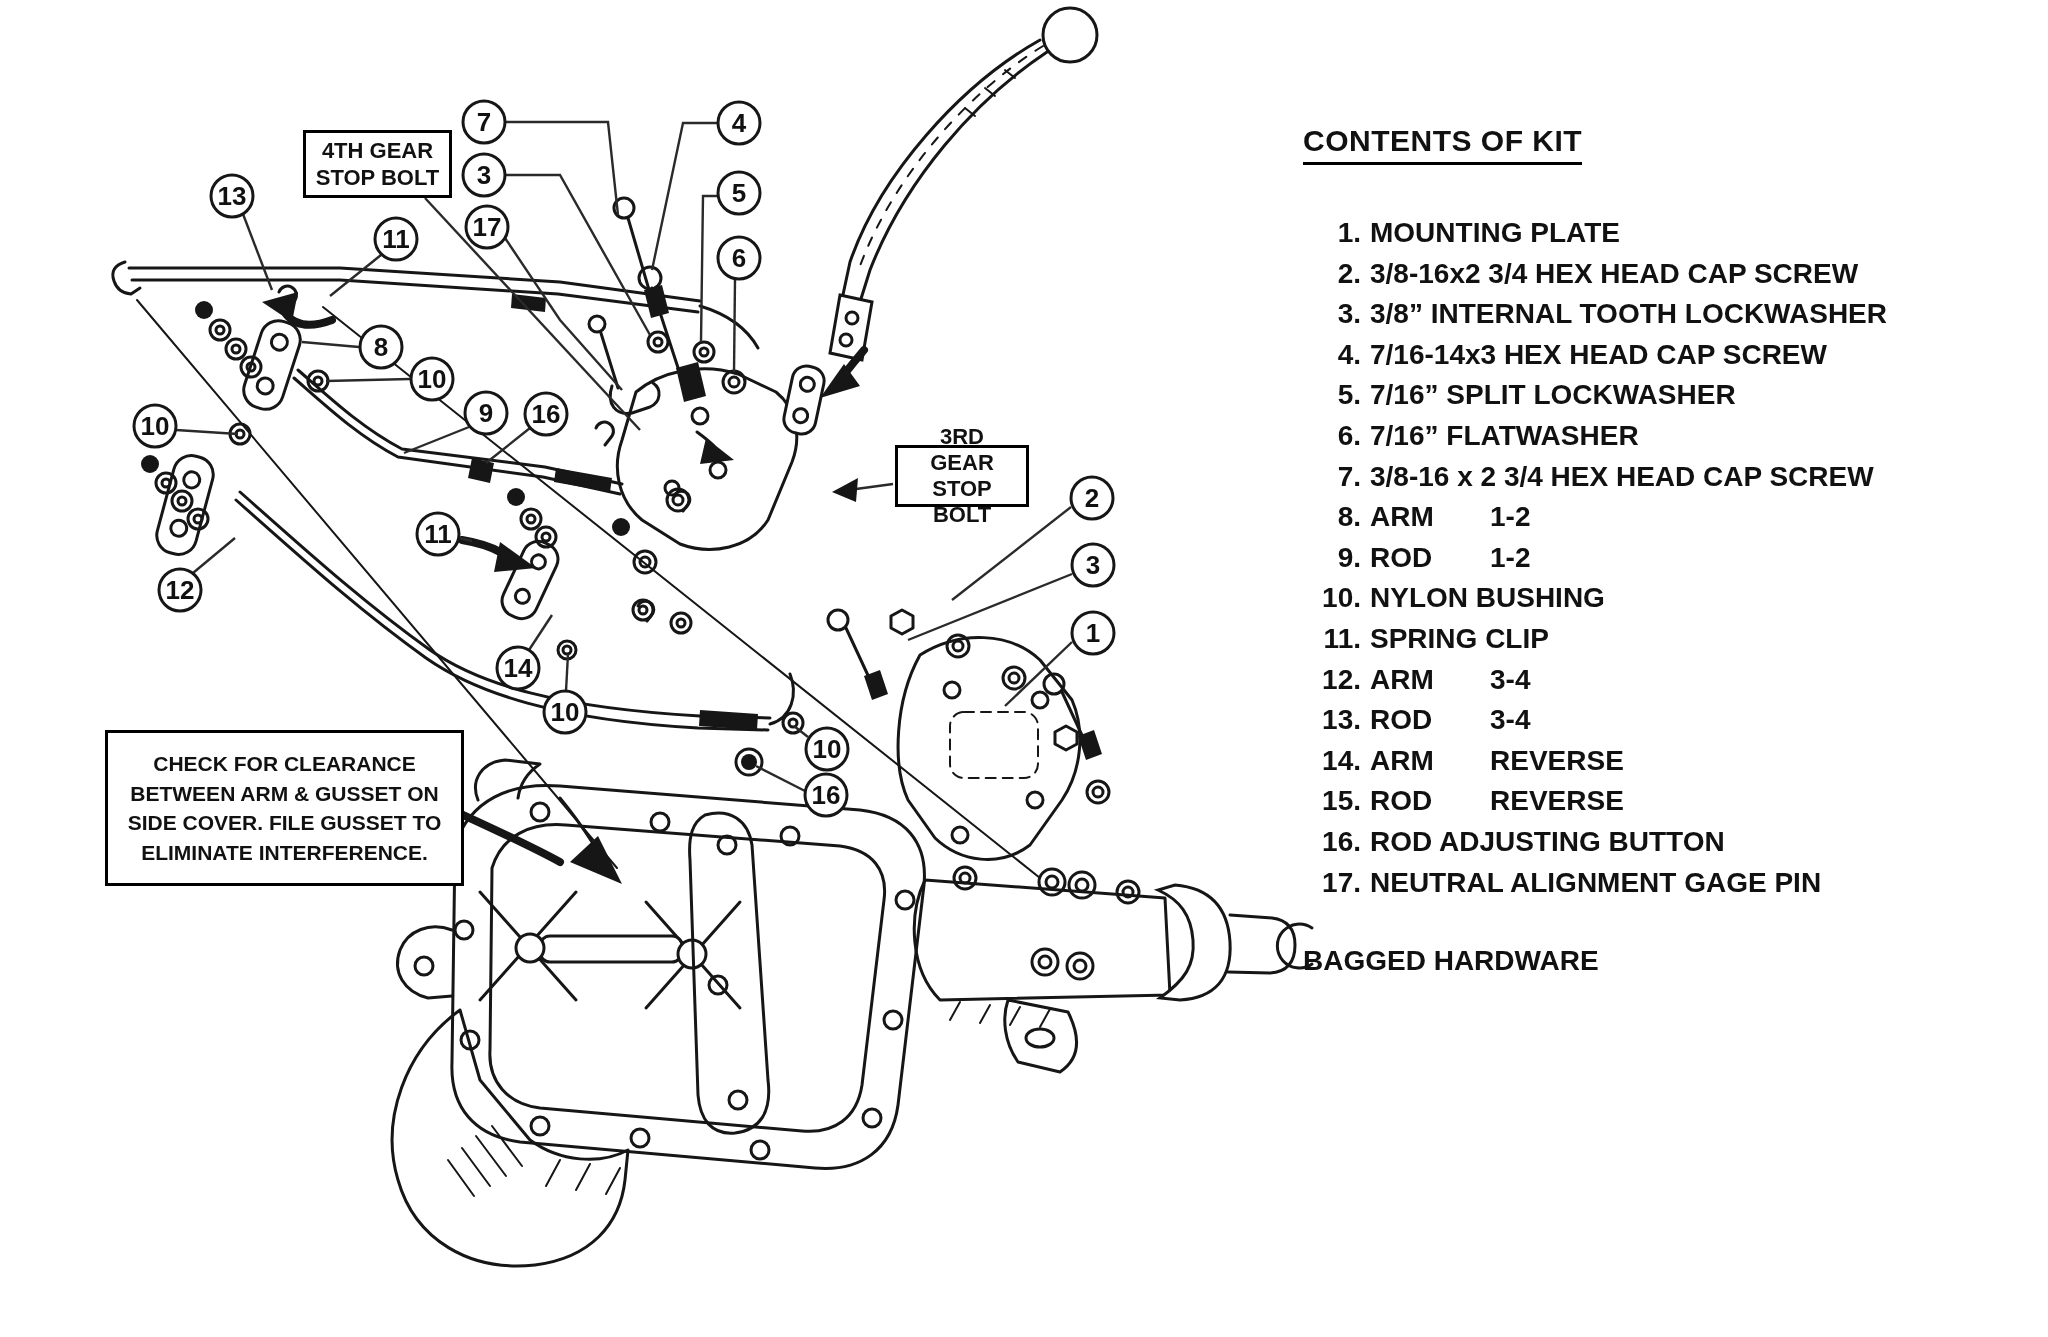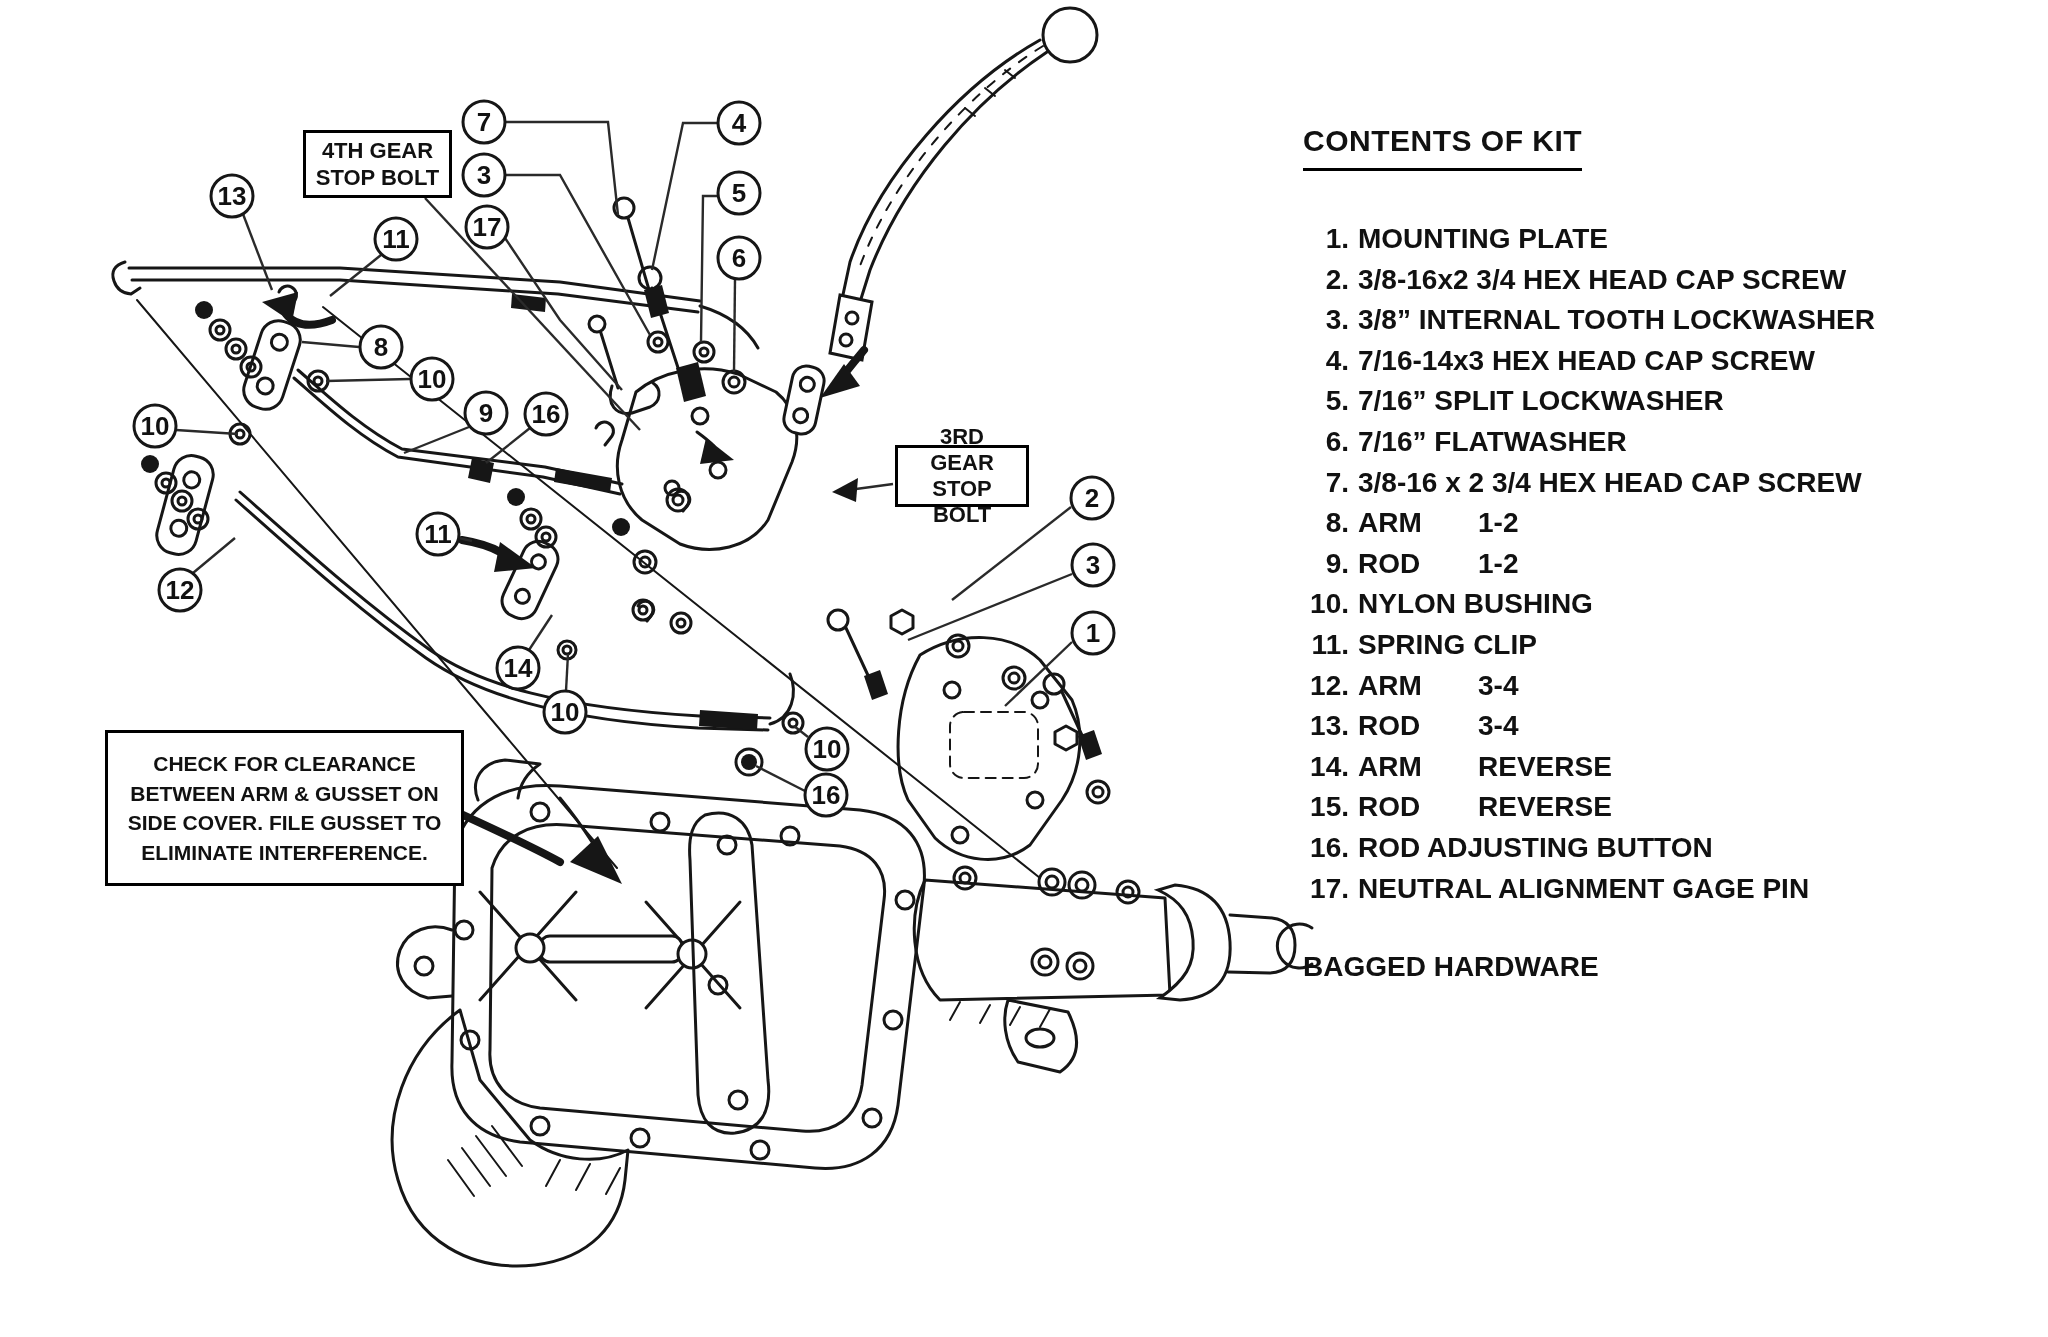--- a/index.html
+++ b/index.html
@@ -15,23 +15,23 @@
   svg .thin{stroke-width:2;}
   svg .thick{stroke-width:8;}
 
   .notebox{position:absolute;background:#fff;border:3px solid #000;box-sizing:border-box;
            display:flex;align-items:center;justify-content:center;text-align:center;
            font:700 22px "Liberation Sans",sans-serif;line-height:27px;padding:4px 9px;}
   #note-clearance{font-size:21px;line-height:29.5px;}
 
   .contents{position:absolute;left:1303px;top:124px;width:700px;}
   .contents .title{display:inline-block;font:700 30px "Liberation Sans",sans-serif;
-                   letter-spacing:.5px;border-bottom:3px solid #000;padding-bottom:10px;}
+                   letter-spacing:.5px;border-bottom:3px solid #000;padding-bottom:4px;}
   .kit-list{margin-top:52px;}
-  .kit-row{position:relative;height:40.6px;font:700 28px "Liberation Sans",sans-serif;white-space:nowrap;}
+  .kit-row{position:relative;height:40.6px;font:700 28px "Liberation Sans",sans-serif;white-space:nowrap;margin-left:12px;}
   .kit-row .num{display:inline-block;width:46px;text-align:right;}
   .kit-row .name{margin-left:9px;}
   .kit-row .variant{position:absolute;left:175px;top:0;}
   .kit-footer{margin-top:38px;font:700 28px "Liberation Sans",sans-serif;}
 </style>
 </head>
 <body>
 
 <div class="stage">
 

